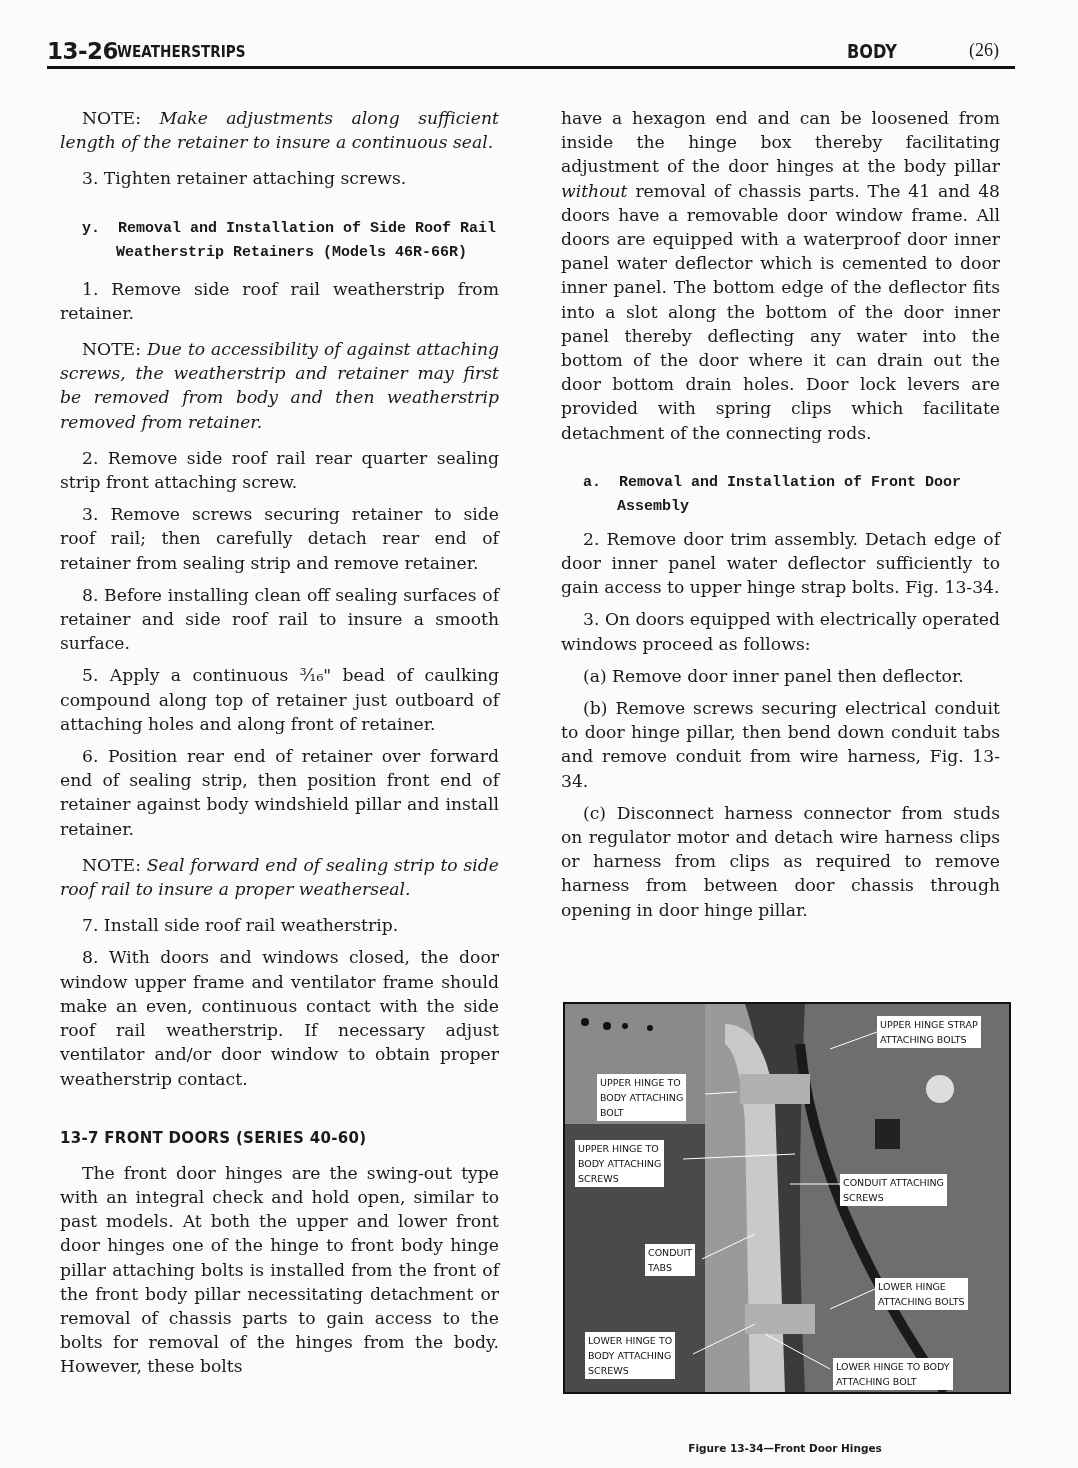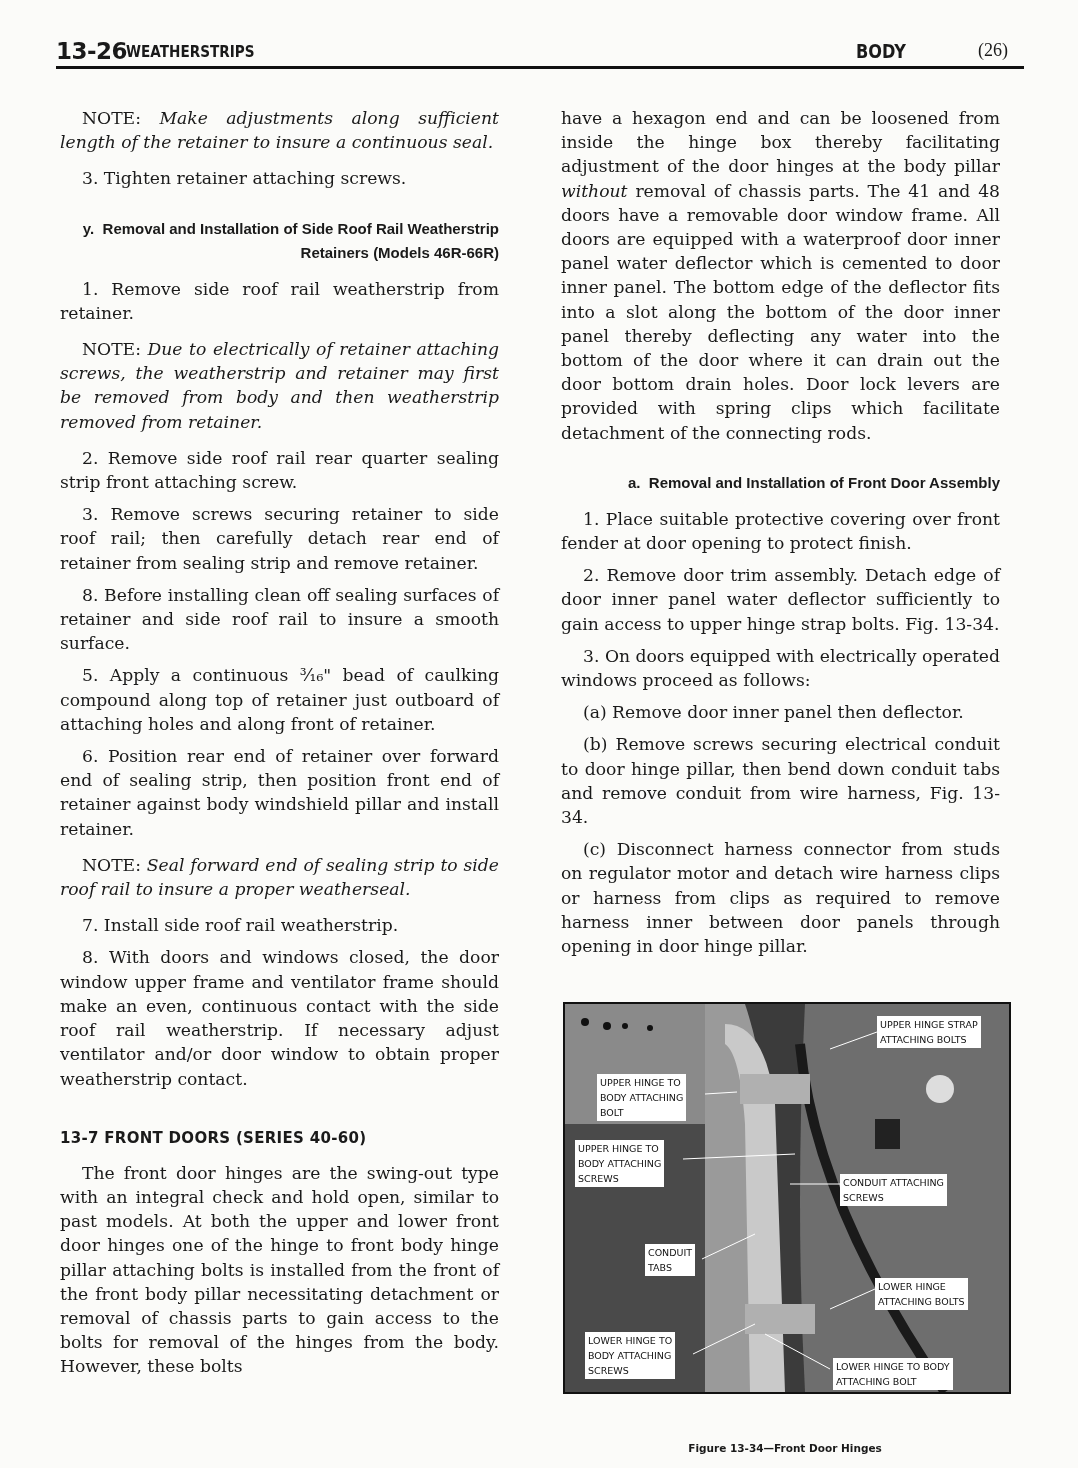--- a/index.html
+++ b/index.html
@@ -1,36 +1,36 @@
 <!DOCTYPE html>
 <html><head>
 <meta charset="utf-8">
 <style>
   html, body { margin: 0; padding: 0; }
   body {
     width: 1078px; height: 1468px; background: #fbfbf9; position: relative; overflow: hidden;
     color: #1a1a1a;
   }
   .header {
-    position: absolute; left: 56px; top: 36px; width: 968px; height: 30px;
+    position: absolute; left: 47px; top: 36px; width: 968px; height: 30px;
     border-bottom: 3px solid #111;
   }
   .hdr-num { position: absolute; left: 0; top: 2px; font-family: "DejaVu Sans", sans-serif; font-weight: bold; font-size: 23px; letter-spacing: -0.5px; }
   .hdr-title { position: absolute; left: 70px; top: 6px; font-family: "DejaVu Sans", sans-serif; font-weight: bold; font-size: 16px; transform: scaleX(0.85); transform-origin: left; }
   .hdr-section { position: absolute; left: 800px; top: 4px; font-family: "DejaVu Sans", sans-serif; font-weight: bold; font-size: 19px; transform: scaleX(0.85); transform-origin: left; }
   .hdr-page { position: absolute; left: 922px; top: 4px; font-family: "Liberation Serif", serif; font-size: 18px; }
 
   .col { position: absolute; font-family: "DejaVu Serif", serif; font-size: 17.2px; line-height: 24.2px; text-align: justify; }
   .col-left { left: 52px; top: 98px; width: 455px; }
   .col-right { left: 553px; top: 98px; width: 455px; }
   .col p { margin: 8px; }
   .ind { text-indent: 22px; }
   .gap { margin-top: 12px !important; }
   .note em { font-style: italic; }
-  .subhead { font-family: Liberation Sans, sans-serif; font-weight: bold; font-size: 15px; line-height: 24px; text-align: right; }
+  .subhead { font-family: Liberation Mono, monospace; font-weight: bold; font-size: 15px; line-height: 24px; text-align: left; }
   .subhead-wrap { padding-left: 56px; text-indent: -34px; }
   .section-head { font-family: "DejaVu Sans", sans-serif; font-weight: bold; font-size: 15px; line-height: 26px; text-align: left; letter-spacing: 0.3px; }
 
   .figure {
     position: absolute; left: 563px; top: 1002px; width: 444px; height: 388px;
     background: #3a3a3a; border: 2px solid #111; overflow: hidden;
   }
   .figure svg { position: absolute; left: 0; top: 0; }
   .callout {
     position: absolute; background: #fff; color: #111; font-family: "DejaVu Sans", sans-serif;
@@ -51,45 +51,44 @@
   <span class="hdr-page">(26)</span>
 </div>
 
 <div class="col col-left">
   <p class="ind note"><span>NOTE:</span> <em>Make adjustments along sufficient length of the retainer to insure a continuous seal.</em></p>
   <p class="ind gap">3. Tighten retainer attaching screws.</p>
 
   <p class="subhead subhead-wrap" style="margin-top:26px"><span>y.</span>&nbsp;&nbsp;<span>Removal and Installation of Side Roof Rail Weatherstrip Retainers (Models 46R-66R)</span></p>
 
   <p class="ind gap">1. Remove side roof rail weatherstrip from retainer.</p>
-  <p class="ind gap note"><span>NOTE:</span> <em>Due to electrically of retainer attaching screws, the weatherstrip and retainer may first be removed from body and then weatherstrip removed from retainer.</em></p>
+  <p class="ind gap note"><span>NOTE:</span> <em>Due to accessibility of against attaching screws, the weatherstrip and retainer may first be removed from body and then weatherstrip removed from retainer.</em></p>
   <p class="ind gap">2. Remove side roof rail rear quarter sealing strip front attaching screw.</p>
   <p class="ind">3. Remove screws securing retainer to side roof rail; then carefully detach rear end of retainer from sealing strip and remove retainer.</p>
   <p class="ind">8. Before installing clean off sealing surfaces of retainer and side roof rail to insure a smooth surface.</p>
   <p class="ind">5. Apply a continuous ³⁄₁₆" bead of caulking compound along top of retainer just outboard of attaching holes and along front of retainer.</p>
   <p class="ind">6. Position rear end of retainer over forward end of sealing strip, then position front end of retainer against body windshield pillar and install retainer.</p>
   <p class="ind gap note"><span>NOTE:</span> <em>Seal forward end of sealing strip to side roof rail to insure a proper weatherseal.</em></p>
   <p class="ind gap">7. Install side roof rail weatherstrip.</p>
   <p class="ind">8. With doors and windows closed, the door window upper frame and ventilator frame should make an even, continuous contact with the side roof rail weatherstrip. If necessary adjust ventilator and/or door window to obtain proper weatherstrip contact.</p>
 
   <p class="section-head" style="margin-top:34px">13-7 FRONT DOORS (SERIES 40-60)</p>
   <p class="ind" style="margin-top:10px">The front door hinges are the swing-out type with an integral check and hold open, similar to past models. At both the upper and lower front door hinges one of the hinge to front body hinge pillar attaching bolts is installed from the front of the front body pillar necessitating detachment or removal of chassis parts to gain access to the bolts for removal of the hinges from the body. However, these bolts</p>
 </div>
 
 <div class="col col-right">
   <p><span>have a hexagon end and can be loosened from inside the hinge box thereby facilitating adjustment of the door hinges at the body pillar</span> <em>without</em> <span>removal of chassis parts. The 41 and 48 doors have a removable door window frame. All doors are equipped with a waterproof door inner panel water deflector which is cemented to door inner panel. The bottom edge of the deflector fits into a slot along the bottom of the door inner panel thereby deflecting any water into the bottom of the door where it can drain out the door bottom drain holes. Door lock levers are provided with spring clips which facilitate detachment of the connecting rods.</span></p>
 
   <p class="subhead subhead-wrap" style="margin-top:26px"><span>a.</span>&nbsp;&nbsp;<span>Removal and Installation of Front Door Assembly</span></p>
 
-  <p class="ind gap">1. Place suitable protective covering over front fender at door opening to protect finish.</p>
   <p class="ind">2. Remove door trim assembly. Detach edge of door inner panel water deflector sufficiently to gain access to upper hinge strap bolts. Fig. 13-34.</p>
   <p class="ind">3. On doors equipped with electrically operated windows proceed as follows:</p>
   <p class="ind">(a) Remove door inner panel then deflector.</p>
   <p class="ind">(b) Remove screws securing electrical conduit to door hinge pillar, then bend down conduit tabs and remove conduit from wire harness, Fig. 13-34.</p>
-  <p class="ind">(c) Disconnect harness connector from studs on regulator motor and detach wire harness clips or harness from clips as required to remove harness inner between door panels through opening in door hinge pillar.</p>
+  <p class="ind">(c) Disconnect harness connector from studs on regulator motor and detach wire harness clips or harness from clips as required to remove harness from between door chassis through opening in door hinge pillar.</p>
 </div>
 
 <div class="figure">
   <svg width="444" height="388" viewBox="0 0 444 388">
     <rect x="0" y="0" width="444" height="388" fill="#3b3b3b"></rect>
     <rect x="0" y="0" width="150" height="120" fill="#8a8a8a"></rect>
     <rect x="0" y="120" width="150" height="268" fill="#4a4a4a"></rect>
     <path d="M140 0 L180 0 Q220 120 215 388 L140 388 Z" fill="#9a9a9a"></path>
     <path d="M160 20 Q200 20 210 100 L220 388 L185 388 L180 120 Q175 50 160 40 Z" fill="#c9c9c9"></path>
     <path d="M240 0 L444 0 L444 388 L240 388 Q230 200 240 0 Z" fill="#6e6e6e"></path>

